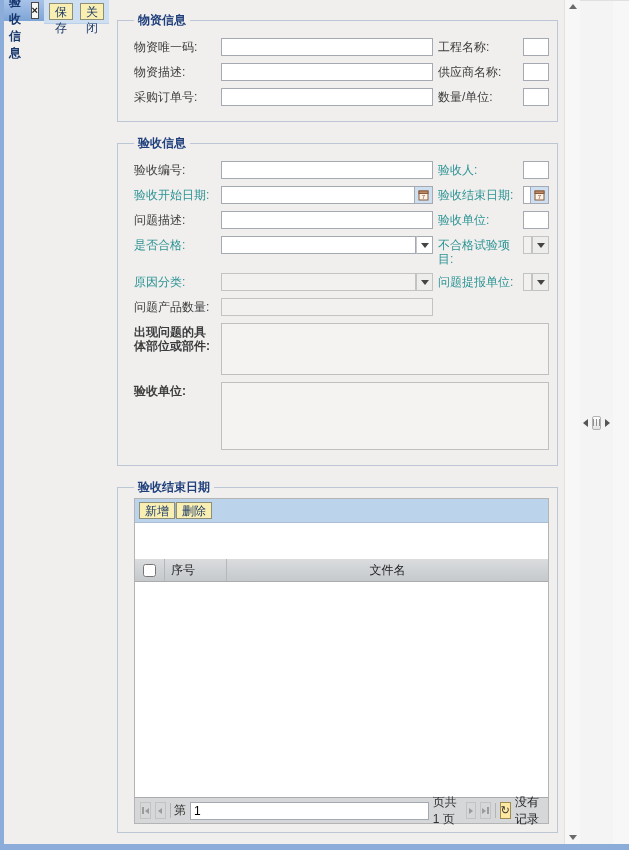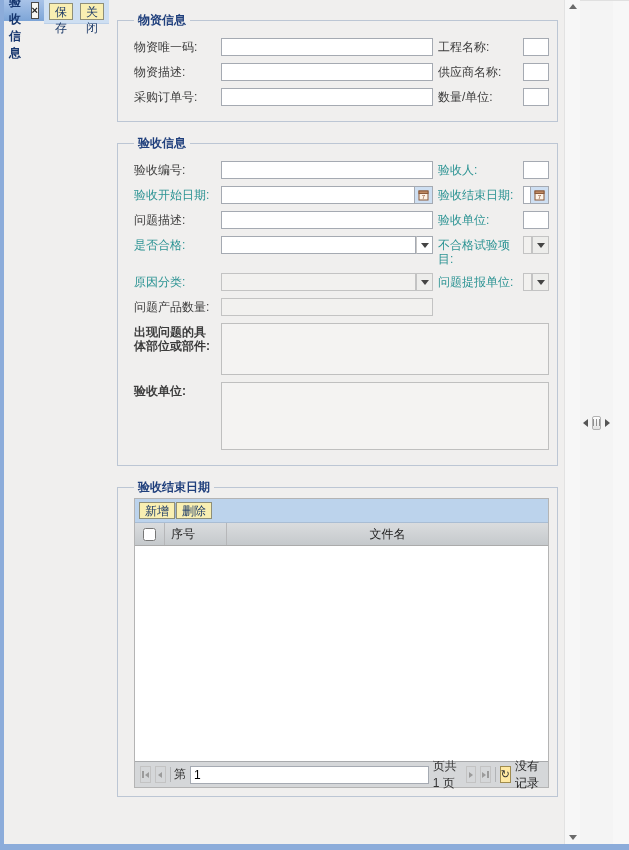--- a/index.html
+++ b/index.html
@@ -48,21 +48,21 @@
   .combo-arrow.dis{background:#ededeb !important;}
   .tri-dn{width:0;height:0;border-left:4px solid transparent;border-right:4px solid transparent;border-top:5px solid #444;}
   .span-full{grid-column:2 / 5;}
   .top-align{align-items:start;}
   .top-align .lbl{padding-top:2px;font-weight:bold;}
   
   .grid{border:1px solid #b4b4b4;background:#fff;display:flex;flex-direction:column;}
   .grid-toolbar{background:#bcd3ec;padding:3px 4px;display:flex;align-items:center;border-bottom:1px solid #a9bdd4;}
   .vsep{width:1px;height:15px;background:#9db4d0;}
   .grid-header{display:flex;align-items:center;height:22px;background:linear-gradient(#dadcde,#c5c9cc);
-    border-bottom:1px solid #ababab;color:#222;}
+    border-bottom:1px solid #ababab;color:#222;margin-top:36px;}
   .col-check{flex:0 0 30px;display:flex;align-items:center;justify-content:center;border-right:1px solid #b6b7b9;height:100%;box-sizing:border-box;}
   .col-seq{flex:0 0 62px;padding-left:6px;border-right:1px solid #b6b7b9;height:100%;display:flex;align-items:center;box-sizing:border-box;}
   .col-file{flex:1;text-align:center;}
   .grid-body{height:215px;background:#fff;}
   .pager{height:25px;background:#d5d7d9;border-top:1px solid #a8aaac;display:flex;align-items:center;gap:4px;padding:0 5px;color:#333;}
   .pg-btn{width:17px;height:17px;box-sizing:border-box;border:1px solid #c3c3c3;background:#d5d7d9;color:#9b9b9b;
     display:flex;align-items:center;justify-content:center;gap:1px;cursor:default;}
   .pg-btn.on{background:#ffe9a2;border-color:#a08c4e;color:#333;cursor:pointer;font-size:11px;line-height:1;}
   .pg-tri-l{width:0;height:0;border-top:3px solid transparent;border-bottom:3px solid transparent;border-right:4px solid currentColor;}
   .pg-tri-r{width:0;height:0;border-top:3px solid transparent;border-bottom:3px solid transparent;border-left:4px solid currentColor;}

